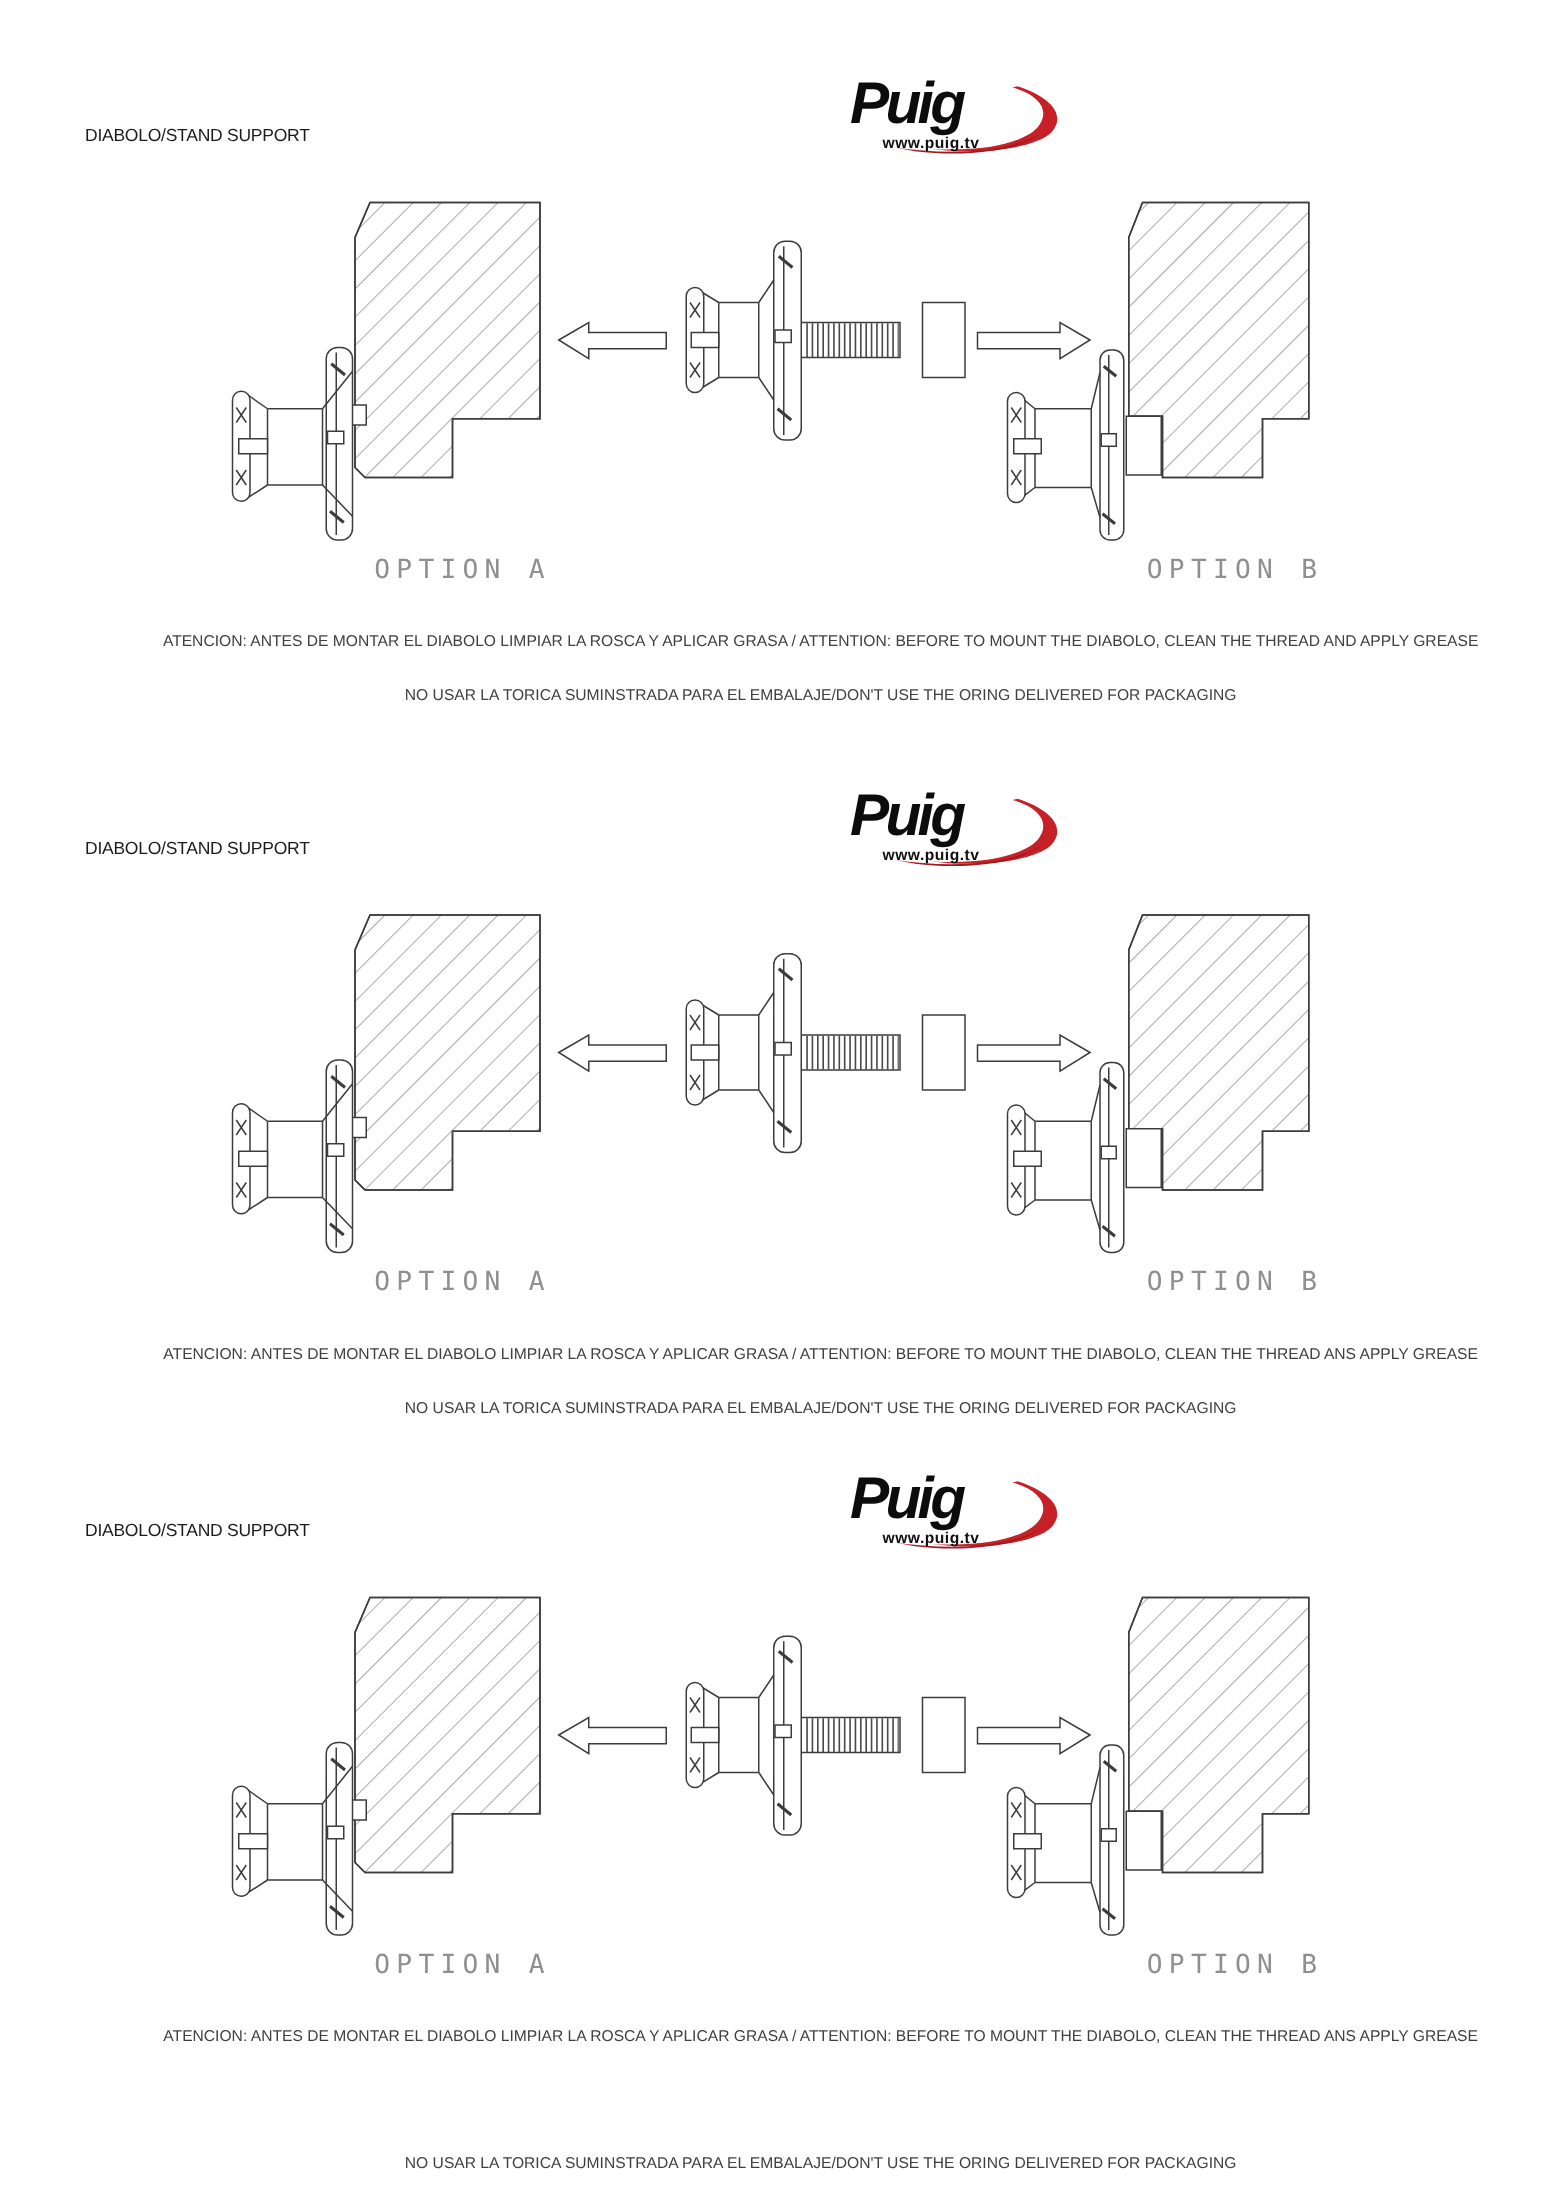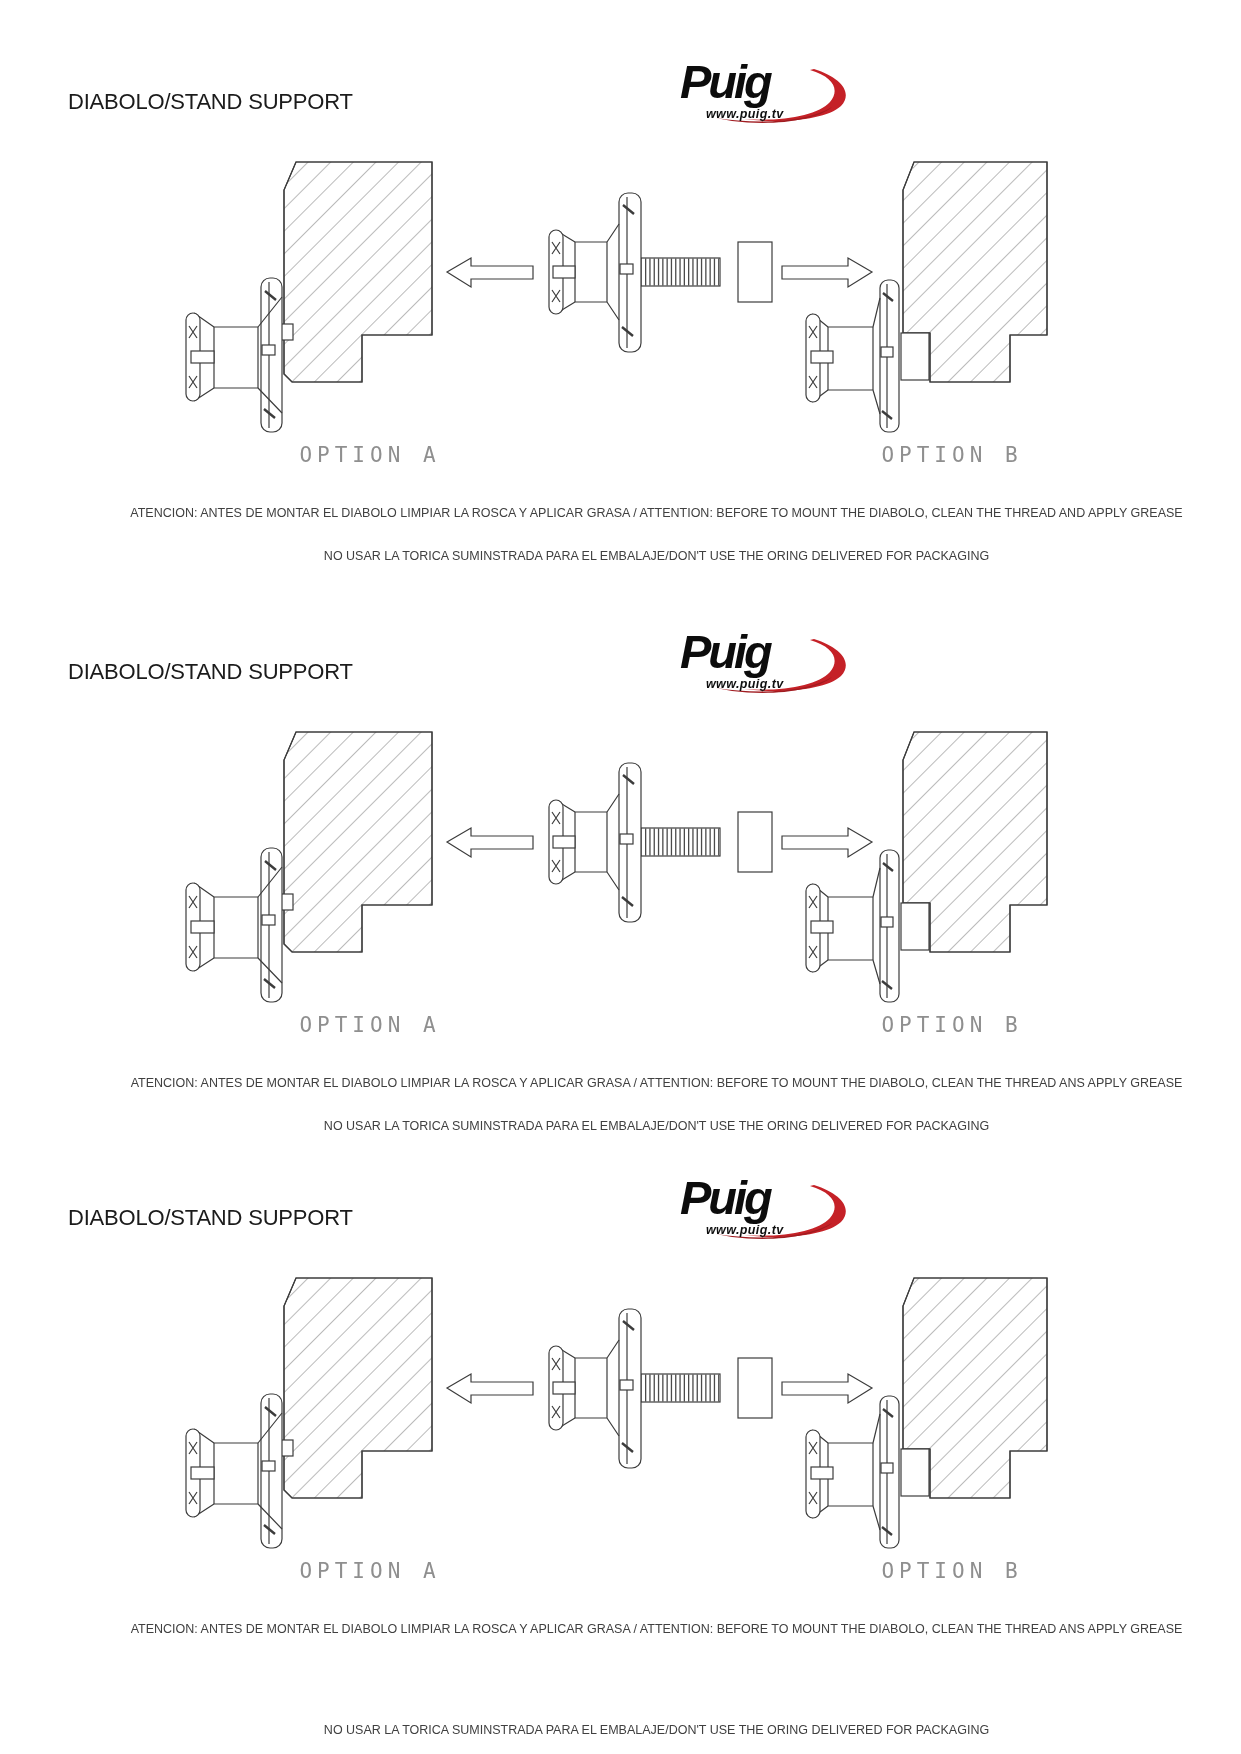--- a/index.html
+++ b/index.html
@@ -5,41 +5,41 @@
   html,body{margin:0;padding:0;}
   body{
     width:1241px;height:1754px;background:#ffffff;position:relative;overflow:hidden;
     font-family:"Liberation Sans",sans-serif;color:#1c1c1c;
   }
   .sheet-section{position:absolute;left:0;width:1241px;height:565px;}
   .sec1{top:60px;}
   .sec2{top:630px;}
   .sec3{top:1176px;}
   .title{
-    position:absolute;left:68px;top:29px;font-size:22px;color:#1b1b1b;
+    position:absolute;left:68px;top:40px;font-size:14px;color:#1b1b1b;
     letter-spacing:-0.2px;white-space:nowrap;
   }
   .logo{position:absolute;left:676px;top:6px;width:180px;height:64px;}
   .logo .swoosh{position:absolute;left:0;top:0;width:180px;height:64px;}
   .logo .brand{
     position:absolute;left:4px;top:-12px;font-size:47px;font-weight:bold;font-style:italic;
     letter-spacing:-3px;color:#0c0c0c;white-space:nowrap;
   }
   .logo .url{
-    position:absolute;left:30px;top:41px;font-size:12.5px;font-weight:bold;font-style:italic;
+    position:absolute;left:30px;top:41px;font-size:12.5px;font-weight:bold;
     letter-spacing:0.4px;color:#101010;white-space:nowrap;
   }
   .diagram{position:absolute;left:0;top:70px;width:1241px;height:350px;}
   .opt{
     position:absolute;top:383px;width:180px;text-align:center;
     font-family:"DejaVu Sans Mono",monospace;font-size:21px;font-weight:400;
     letter-spacing:5px;color:#8f8f8f;white-space:pre;
   }
   .opt-a{left:280px;}
-  .opt-b{left:862px;}
+  .opt-b{left:898px;}
   .warn{
     position:absolute;left:0;width:1241px;text-align:center;font-size:12.5px;
     color:#404040;white-space:nowrap;padding-left:36px;
   }
   .warn1{top:446px;}
   .warn2{top:489px;}
   .sec3 .warn2{top:547px;}
   .hidden-defs{position:absolute;width:0;height:0;}
 </style>
 </head>

